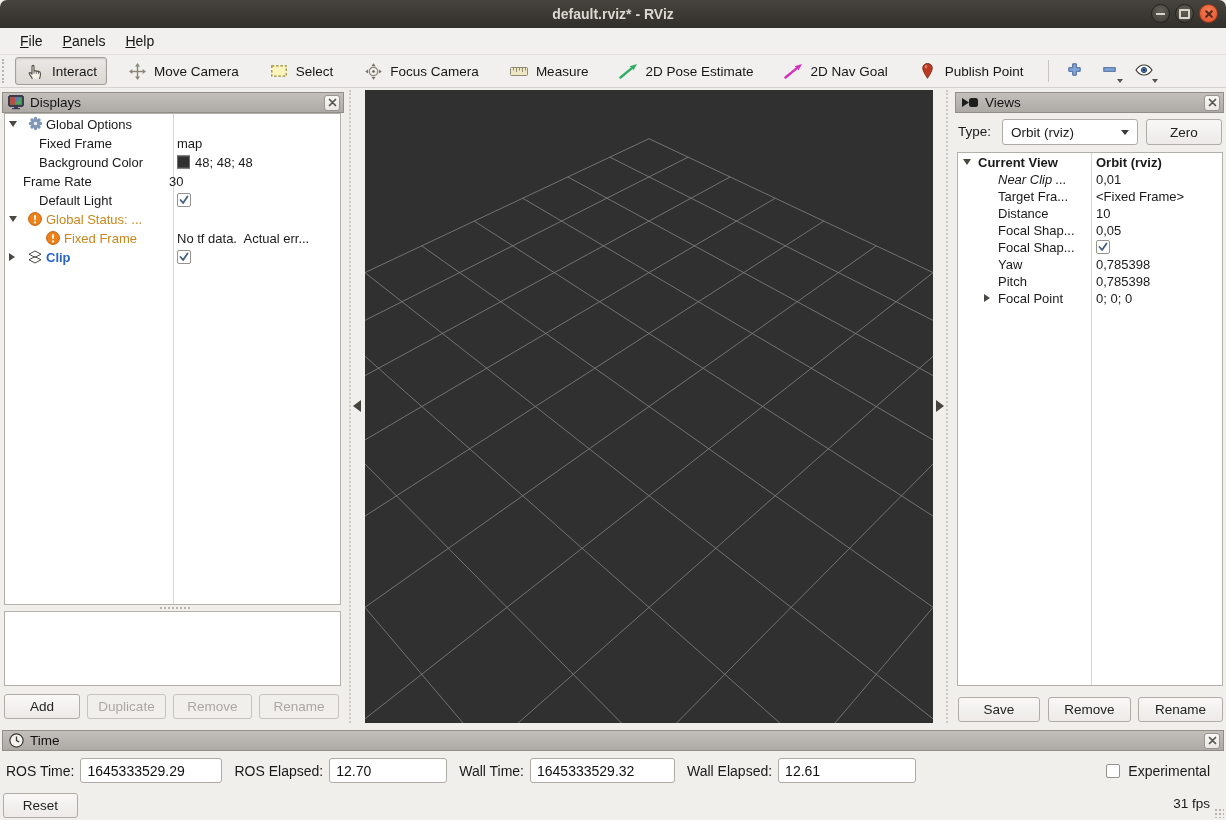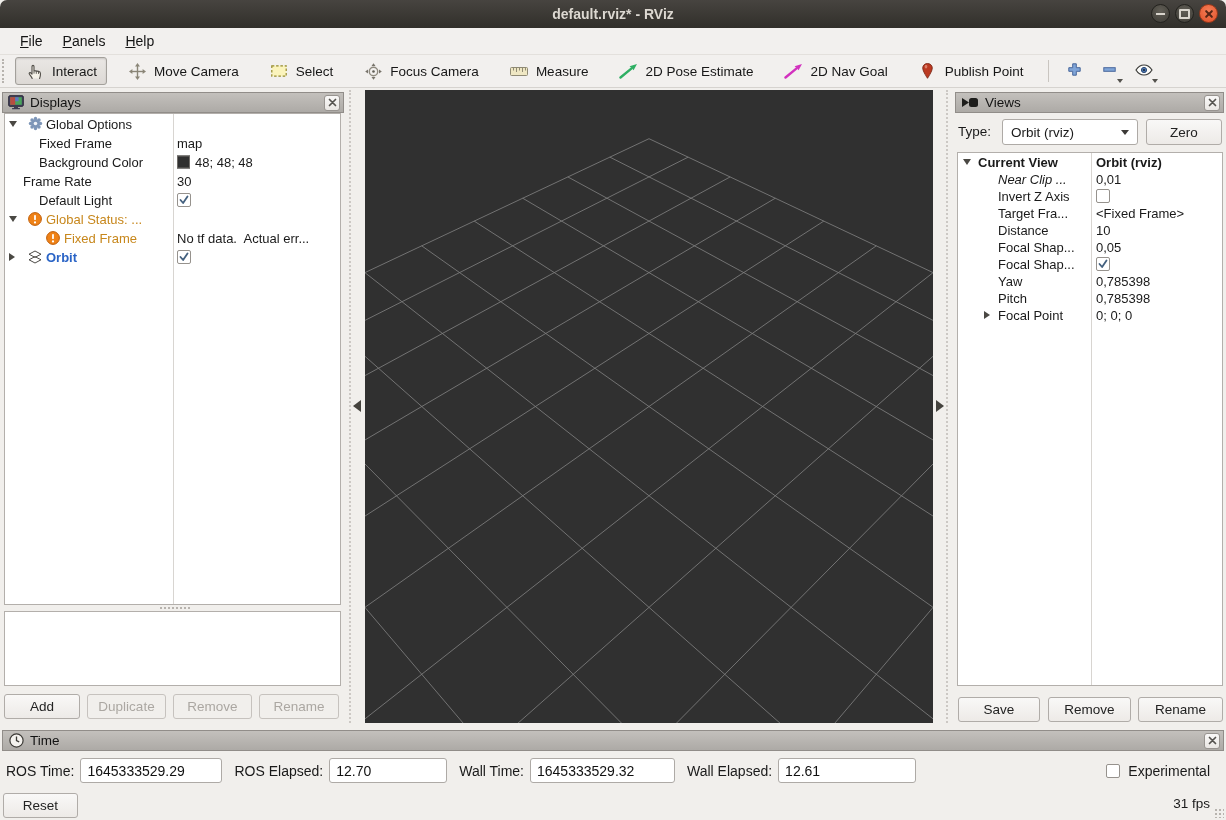--- a/index.html
+++ b/index.html
@@ -262,21 +262,21 @@
     </div>
     <div class="tree-row">
       <span class="tree-name" style="left: 34px;">Background Color</span>
       <div class="tree-val" style="left: 172px;">
         <span class="swatch" style="background: rgb(48, 48, 48);"></span>
         <span>48; 48; 48</span>
       </div>
     </div>
     <div class="tree-row">
       <span class="tree-name" style="left: 18px;">Frame Rate</span>
-      <div class="tree-val" style="left: 172px;">
+      <div class="tree-val" style="left: 164px;">
         <span>30</span>
       </div>
     </div>
     <div class="tree-row">
       <span class="tree-name" style="left: 34px;">Default Light</span>
       <div class="tree-val" style="left: 172px;">
         <span class="cb"><svg width="10" height="10" viewBox="0 0 10 10">
             <path d="M1.5 5l2.6 3L8.5 1.5" stroke="#44617f" stroke-width="1.8" fill="none" stroke-linecap="round" stroke-linejoin="round"></path>
           </svg></span>
       </div>
@@ -309,21 +309,21 @@
     <div class="tree-row">
       <span class="exp exp-right" style="left: 4px;"></span>
       <span class="tree-icon" style="left: 22px;">
         <svg width="16" height="14" viewBox="0 0 16 14">
           <g fill="none" stroke="#4d4b47">
             <path d="M8 1l6 3.2L8 7.4 2 4.2z"></path>
             <path d="M8 6.6l6 3.2L8 13 2 9.8z"></path>
           </g>
         </svg>
       </span>
-      <span class="tree-name link" style="left: 41px;">Orbit</span>
+      <span class="tree-name link" style="left: 41px;">Clip</span>
       <div class="tree-val" style="left: 172px;">
         <span class="cb"><svg width="10" height="10" viewBox="0 0 10 10">
             <path d="M1.5 5l2.6 3L8.5 1.5" stroke="#44617f" stroke-width="1.8" fill="none" stroke-linecap="round" stroke-linejoin="round"></path>
           </svg></span>
       </div>
     </div>
   </div>
 <div class="hsplit-dots" style="left:160px;top:607px"></div>
 <div class="desc-box" style="left:4px;top:611px;width:337px;height:75px"></div>
 <div id="displays-buttons" style="position:absolute;left:0;top:694px;width:345px;height:25px">
@@ -373,26 +373,20 @@
         <span>Orbit (rviz)</span>
       </div>
     </div>
     <div class="tree-row">
       <span class="tree-name" style="left: 40px; font-style: italic;">Near Clip ...</span>
       <div class="tree-val" style="left: 138px;">
         <span>0,01</span>
       </div>
     </div>
     <div class="tree-row">
-      <span class="tree-name" style="left: 40px;">Invert Z Axis</span>
-      <div class="tree-val" style="left: 138px;">
-        <span class="cb"></span>
-      </div>
-    </div>
-    <div class="tree-row">
       <span class="tree-name" style="left: 40px;">Target Fra...</span>
       <div class="tree-val" style="left: 138px;">
         <span>&lt;Fixed Frame&gt;</span>
       </div>
     </div>
     <div class="tree-row">
       <span class="tree-name" style="left: 40px;">Distance</span>
       <div class="tree-val" style="left: 138px; align-items: flex-end;">
         <span>10</span>
       </div>

